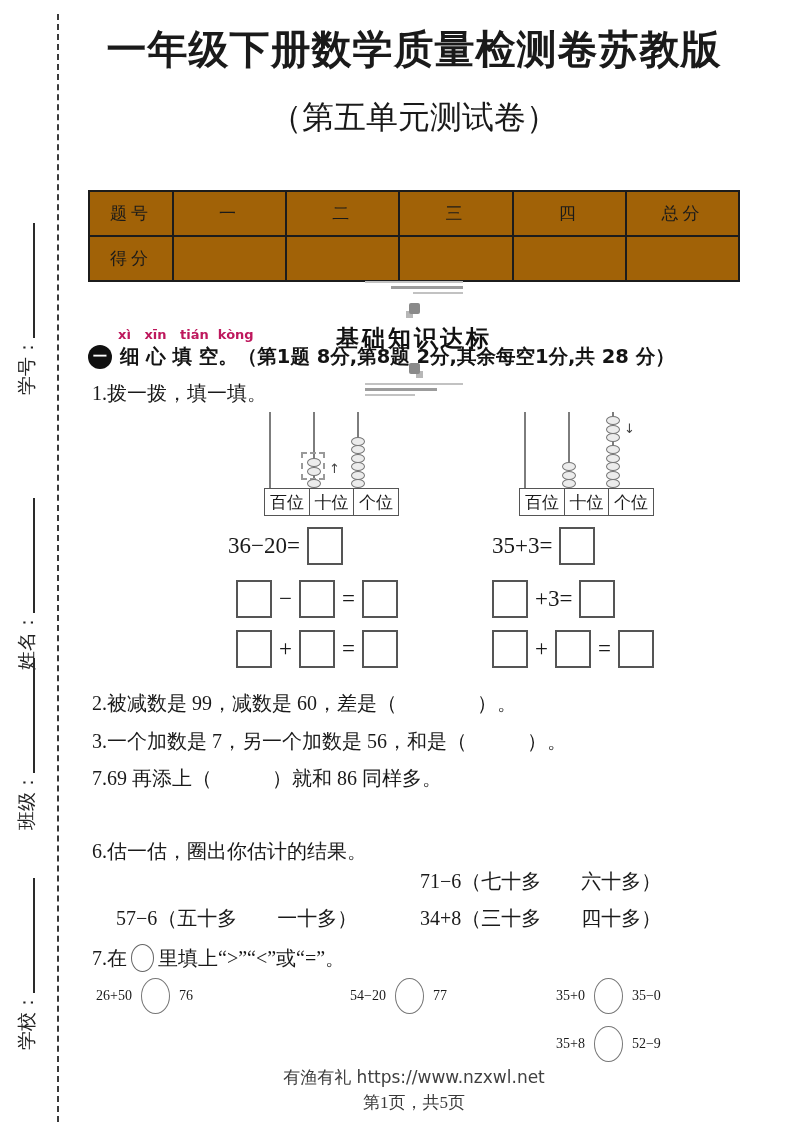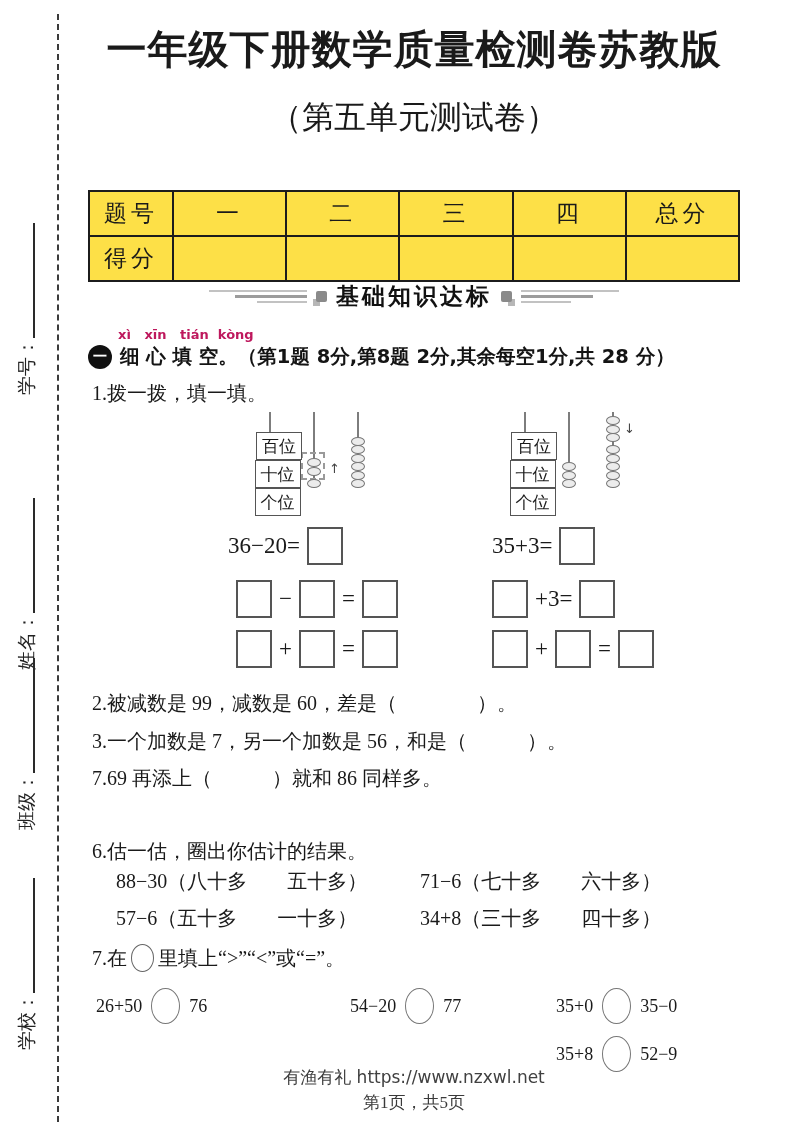--- a/index.html
+++ b/index.html
@@ -11,24 +11,24 @@
           transform:rotate(-90deg);transform-origin:50% 50%;font-size:19px;color:#222;}
   .m-label{white-space:nowrap;}
   .m-line{display:inline-block;width:115px;height:14px;border-bottom:2px solid #2a2a2a;}
   
   .content{position:absolute;left:88px;top:0;width:652px;height:1122px;}
   .title{position:absolute;top:22px;left:0;width:652px;text-align:center;font-size:40px;font-weight:600;letter-spacing:1px;}
   .subtitle{position:absolute;top:96px;left:0;width:652px;text-align:center;font-size:32px;font-weight:500;}
   .meta{position:absolute;top:160px;right:4px;font-size:11px;letter-spacing:.5px;margin-top:40px;}
   
   .score-table{position:absolute;top:190px;left:0;width:652px;border-collapse:collapse;table-layout:fixed;}
-  .score-table td{border:2.5px solid #1c1c1c;height:41px;text-align:center;font-size:23px;letter-spacing:4px;background:#fde047;}
+  .score-table td{border:2.5px solid #1c1c1c;height:41px;text-align:center;font-size:17px;letter-spacing:4px;background:#a16207;}
   .score-table td.c0{width:80px;}
   
-  .banner{position:absolute;top:281px;left:0;width:652px;display:flex;align-items:center;justify-content:center;gap:9px;}
+  .banner{position:absolute;top:281px;left:0;width:652px;display:flex;align-items:center;justify-content:center;gap:9px;flex-direction:column;}
   .deco{display:flex;flex-direction:column;gap:3px;}
   .deco.left{align-items:flex-end;}
   .deco.right{align-items:flex-start;}
   .deco i{display:block;height:2px;background:#c2c2c2;}
   .deco i.l1{width:98px;}
   .deco i.l2{width:72px;height:3px;background:#9c9c9c;}
   .deco i.l3{width:50px;}
   .leaf{width:11px;height:11px;background:#8a8a8a;border-radius:2px;}
   .leaf.lf-left{box-shadow:-5px 6px 0 -2px #b7b7b7;}
   .leaf.lf-right{box-shadow:5px 6px 0 -2px #b7b7b7;}
@@ -39,36 +39,36 @@
   .sec-head{position:absolute;top:343px;left:0;display:flex;align-items:center;gap:8px;}
   .num-circle{width:24px;height:24px;border-radius:50%;background:#101010;color:#fff;display:flex;align-items:center;
               justify-content:center;font-size:14px;font-weight:700;font-family:"DejaVu Sans",sans-serif;flex:0 0 auto;}
   .sec-title{font-family:"DejaVu Sans","Liberation Sans",sans-serif;font-weight:700;font-size:19.5px;color:#141414;}
   .q{position:absolute;left:4px;font-size:20px;white-space:nowrap;}
   
   .abacus{position:absolute;top:412px;width:134px;height:104px;}
   .rod{position:absolute;top:0;width:2px;height:76px;background:#7d7d7d;}
   .rod.r1{left:21px;}.rod.r2{left:65px;}.rod.r3{left:109px;}
   .bead{position:absolute;width:14px;height:9px;border:1px solid #777;border-radius:50%;background:#ececec;box-sizing:border-box;}
-  .abase{position:absolute;bottom:0;left:8px;display:flex;flex-direction:column;}
+  .abase{position:absolute;bottom:0;left:16px;display:flex;}
   .acell{width:44px;height:26px;border:1.5px solid #555;margin-left:-1.5px;display:flex;align-items:center;
          justify-content:center;font-size:17px;background:#fff;box-sizing:content-box;}
   .abase .acell:first-child{margin-left:0;}
   .dash-box{position:absolute;left:53px;bottom:36px;width:24px;height:28px;border:2px dashed #9a9a9a;box-sizing:border-box;}
   .arr{position:absolute;font-size:13px;color:#444;font-family:"DejaVu Sans",sans-serif;}
   .arr.up{left:81px;bottom:40px;}
   .arr.down{left:121px;bottom:80px;}
   
   .eq-row{position:absolute;display:flex;align-items:center;gap:7px;font-size:23px;}
   .ebox{width:36px;height:38px;border:2px solid #555;box-sizing:border-box;background:#fff;flex:0 0 auto;}
   
   .q6-item{position:absolute;font-size:20px;white-space:nowrap;}
   .q7-head{position:absolute;top:944px;left:4px;display:flex;align-items:center;gap:4px;font-size:20px;}
   .oval-sm{width:21px;height:26px;border:1.5px solid #666;border-radius:50%;flex:0 0 auto;}
-  .cmp{position:absolute;display:flex;align-items:center;gap:9px;font-size:18px;white-space:nowrap;margin-top:10px;}
+  .cmp{position:absolute;display:flex;align-items:center;gap:9px;font-size:14px;white-space:nowrap;}
   .oval{width:27px;height:34px;border:1.5px solid #777;border-radius:50%;flex:0 0 auto;}
   
   .f-site{position:absolute;top:1066px;left:0;width:652px;text-align:center;font-size:17px;color:#404040;
           font-family:"DejaVu Sans","Liberation Sans",sans-serif;}
   .f-page{position:absolute;top:1091px;left:0;width:652px;text-align:center;font-size:17px;color:#3a3a3a;}
 </style>
 </head>
 <body>
 
 <div class="page">
@@ -223,21 +223,20 @@
       <span class="ebox"></span>
       <span>=</span>
       <span class="ebox"></span>
     </div>
 
     <div class="q" style="top:690px">2.被减数是 99，减数是 60，差是（　　　　）。</div>
     <div class="q" style="top:728px">3.一个加数是 7，另一个加数是 56，和是（　　　）。</div>
     <div class="q" style="top:765px">7.69 再添上（　　　）就和 86 同样多。</div>
 
     <div class="q" style="top:838px">6.估一估，圈出你估计的结果。</div>
-    <div class="q6-item" style="left:28px;top:868px">88−30（八十多　　五十多）</div>
     <div class="q6-item" style="left:332px;top:868px">71−6（七十多　　六十多）</div>
     <div class="q6-item" style="left:28px;top:905px">57−6（五十多　　一十多）</div>
     <div class="q6-item" style="left:332px;top:905px">34+8（三十多　　四十多）</div>
 
     <div class="q7-head">
       <span>7.在</span>
       <span class="oval-sm"></span>
       <span>里填上“&gt;”“&lt;”或“=”。</span>
     </div>
 

